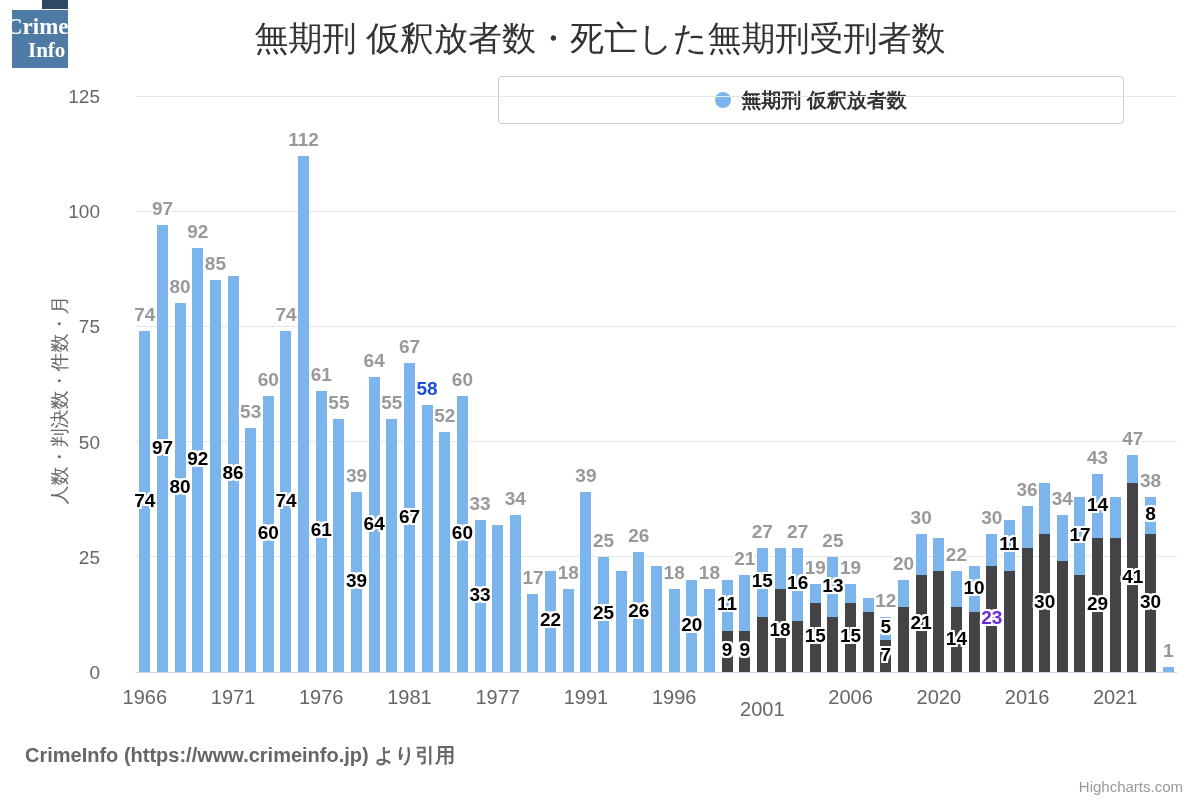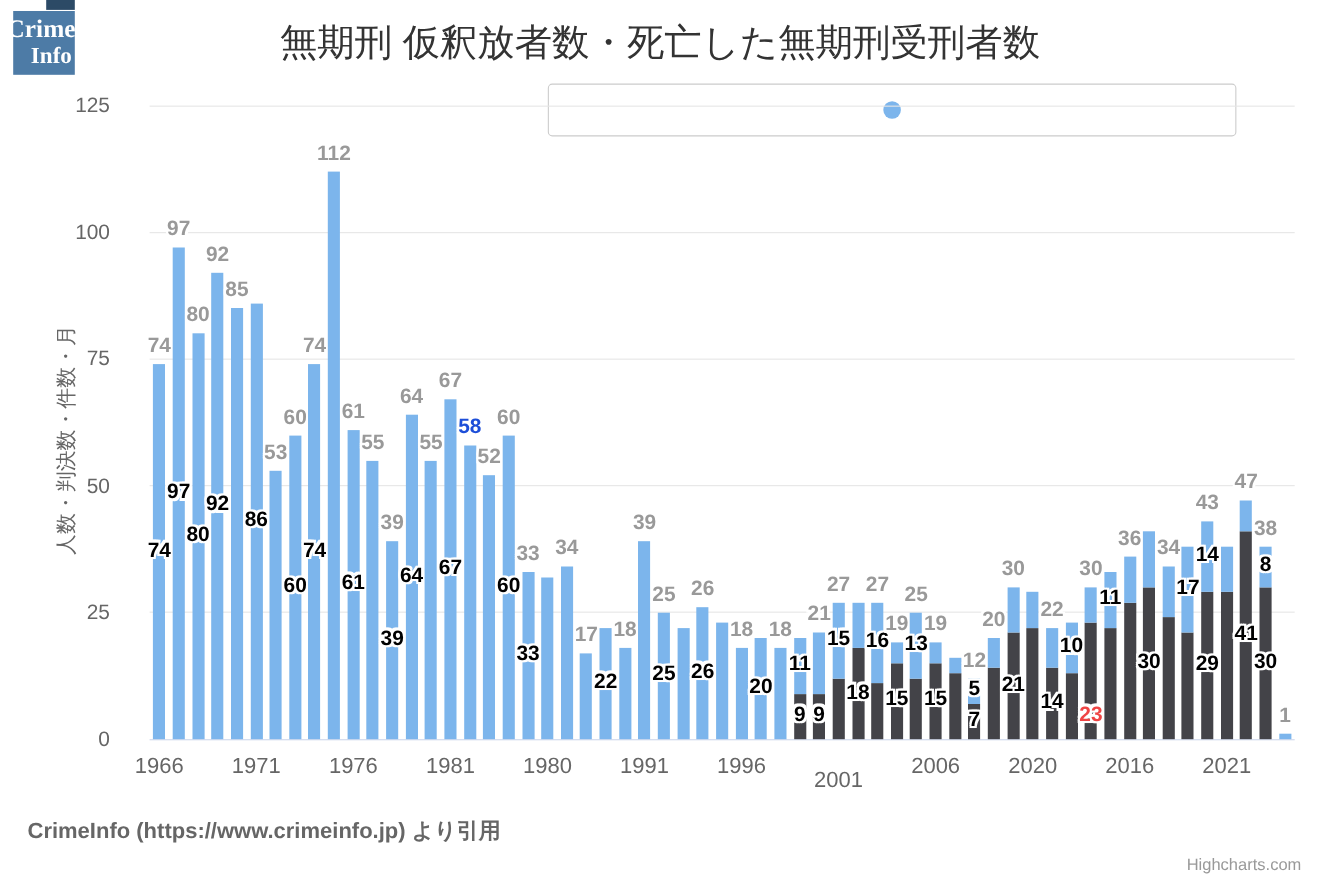--- a/index.html
+++ b/index.html
@@ -48,20 +48,21 @@
     <div class="logo-box"></div>
     <div class="logo-line1">Crime</div>
     <div class="logo-line2">Info</div>
   </div>
 
   <div class="chart-title">無期刑 仮釈放者数・死亡した無期刑受刑者数</div>
 
   <div class="legend" id="legend-box">
       <div class="legend-item">
         <span class="legend-dot" style="background: rgb(124, 181, 236);"></span>
+        <span class="legend-label">無期刑 仮釈放者数</span>
       </div>
     </div>
 
   <div id="plot">
       <div class="y-tick-label" style="left: 40px; top: 662px; color: rgb(102, 102, 102);">0</div>
       <div class="gridline" style="left: 136px; width: 1041px; top: 556.3px; background: rgb(230, 230, 230);"></div>
       <div class="y-tick-label" style="left: 40px; top: 546.8px; color: rgb(102, 102, 102);">25</div>
       <div class="gridline" style="left: 136px; width: 1041px; top: 441.1px; background: rgb(230, 230, 230);"></div>
       <div class="y-tick-label" style="left: 40px; top: 431.6px; color: rgb(102, 102, 102);">50</div>
       <div class="gridline" style="left: 136px; width: 1041px; top: 325.9px; background: rgb(230, 230, 230);"></div>
@@ -121,21 +122,21 @@
       <div class="val-label stack-label" style="left: 399.127px; top: 377.736px; color: #1d4ed8;">58</div>
       <div class="bar-seg" style="left: 439.271px; width: 11px; top: 432.384px; height: 239.616px; background: rgb(124, 181, 236);"></div>
       <div class="val-label stack-label" style="left: 416.771px; top: 405.384px; color: rgb(153, 153, 153);">52</div>
       <div class="bar-seg" style="left: 456.915px; width: 11px; top: 395.52px; height: 276.48px; background: rgb(124, 181, 236);"></div>
       <div class="val-label stack-label" style="left: 434.415px; top: 368.52px; color: rgb(153, 153, 153);">60</div>
       <div class="val-label series-label" style="left: 434.415px; top: 521.76px; color: rgb(0, 0, 0);">60</div>
       <div class="bar-seg" style="left: 474.559px; width: 11px; top: 519.936px; height: 152.064px; background: rgb(124, 181, 236);"></div>
       <div class="val-label stack-label" style="left: 452.059px; top: 492.936px; color: rgb(153, 153, 153);">33</div>
       <div class="val-label series-label" style="left: 452.059px; top: 583.968px; color: rgb(0, 0, 0);">33</div>
       <div class="bar-seg" style="left: 492.203px; width: 11px; top: 524.544px; height: 147.456px; background: rgb(124, 181, 236);"></div>
-      <div class="x-tick-label" style="left: 462.703px; top: 686px; color: rgb(102, 102, 102);">1980</div>
+      <div class="x-tick-label" style="left: 462.703px; top: 686px; color: rgb(102, 102, 102);">1977</div>
       <div class="bar-seg" style="left: 509.847px; width: 11px; top: 515.328px; height: 156.672px; background: rgb(124, 181, 236);"></div>
       <div class="val-label stack-label" style="left: 487.347px; top: 488.328px; color: rgb(153, 153, 153);">34</div>
       <div class="bar-seg" style="left: 527.492px; width: 11px; top: 593.664px; height: 78.336px; background: rgb(124, 181, 236);"></div>
       <div class="val-label stack-label" style="left: 504.992px; top: 566.664px; color: rgb(153, 153, 153);">17</div>
       <div class="bar-seg" style="left: 545.136px; width: 11px; top: 570.624px; height: 101.376px; background: rgb(124, 181, 236);"></div>
       <div class="val-label series-label" style="left: 522.636px; top: 609.312px; color: rgb(0, 0, 0);">22</div>
       <div class="bar-seg" style="left: 562.78px; width: 11px; top: 589.056px; height: 82.944px; background: rgb(124, 181, 236);"></div>
       <div class="val-label stack-label" style="left: 540.28px; top: 562.056px; color: rgb(153, 153, 153);">18</div>
       <div class="bar-seg" style="left: 580.424px; width: 11px; top: 492.288px; height: 179.712px; background: rgb(124, 181, 236);"></div>
       <div class="val-label stack-label" style="left: 557.924px; top: 465.288px; color: rgb(153, 153, 153);">39</div>
@@ -208,21 +209,21 @@
       <div class="bar-seg" style="left: 950.949px; width: 11px; top: 607.488px; height: 64.512px; background: rgb(67, 67, 72);"></div>
       <div class="bar-seg" style="left: 950.949px; width: 11px; top: 570.624px; height: 36.864px; background: rgb(124, 181, 236);"></div>
       <div class="val-label stack-label" style="left: 928.449px; top: 543.624px; color: rgb(153, 153, 153);">22</div>
       <div class="val-label series-label" style="left: 928.449px; top: 627.744px; color: rgb(0, 0, 0);">14</div>
       <div class="bar-seg" style="left: 968.593px; width: 11px; top: 612.096px; height: 59.904px; background: rgb(67, 67, 72);"></div>
       <div class="bar-seg" style="left: 968.593px; width: 11px; top: 566.016px; height: 46.08px; background: rgb(124, 181, 236);"></div>
       <div class="val-label series-label" style="left: 946.093px; top: 577.056px; color: rgb(0, 0, 0);">10</div>
       <div class="bar-seg" style="left: 986.237px; width: 11px; top: 566.016px; height: 105.984px; background: rgb(67, 67, 72);"></div>
       <div class="bar-seg" style="left: 986.237px; width: 11px; top: 533.76px; height: 32.256px; background: rgb(124, 181, 236);"></div>
       <div class="val-label stack-label" style="left: 963.737px; top: 506.76px; color: rgb(153, 153, 153);">30</div>
-      <div class="val-label series-label" style="left: 963.737px; top: 607.008px; color: #ef4444; margin-top: 32px;">23</div>
+      <div class="val-label series-label" style="left: 963.737px; top: 607.008px; color: #6d28d9;">23</div>
       <div class="bar-seg" style="left: 1003.88px; width: 11px; top: 570.624px; height: 101.376px; background: rgb(67, 67, 72);"></div>
       <div class="bar-seg" style="left: 1003.88px; width: 11px; top: 519.936px; height: 50.688px; background: rgb(124, 181, 236);"></div>
       <div class="val-label series-label" style="left: 981.381px; top: 533.28px; color: rgb(0, 0, 0);">11</div>
       <div class="bar-seg" style="left: 1021.53px; width: 11px; top: 547.584px; height: 124.416px; background: rgb(67, 67, 72);"></div>
       <div class="bar-seg" style="left: 1021.53px; width: 11px; top: 506.112px; height: 41.472px; background: rgb(124, 181, 236);"></div>
       <div class="val-label stack-label" style="left: 999.025px; top: 479.112px; color: rgb(153, 153, 153);">36</div>
       <div class="x-tick-label" style="left: 992.025px; top: 686px; color: rgb(102, 102, 102);">2016</div>
       <div class="bar-seg" style="left: 1039.17px; width: 11px; top: 533.76px; height: 138.24px; background: rgb(67, 67, 72);"></div>
       <div class="bar-seg" style="left: 1039.17px; width: 11px; top: 483.072px; height: 50.688px; background: rgb(124, 181, 236);"></div>
       <div class="val-label series-label" style="left: 1016.67px; top: 590.88px; color: rgb(0, 0, 0);">30</div>

